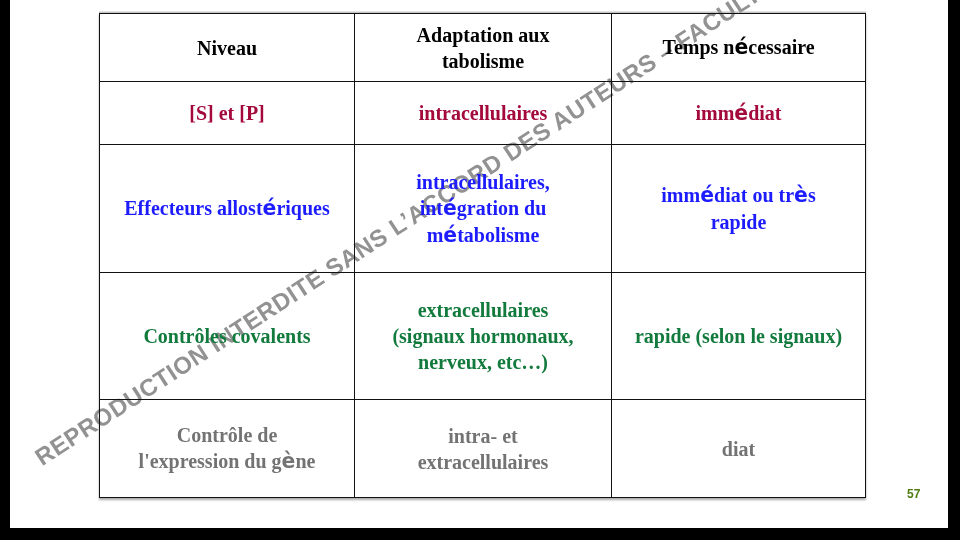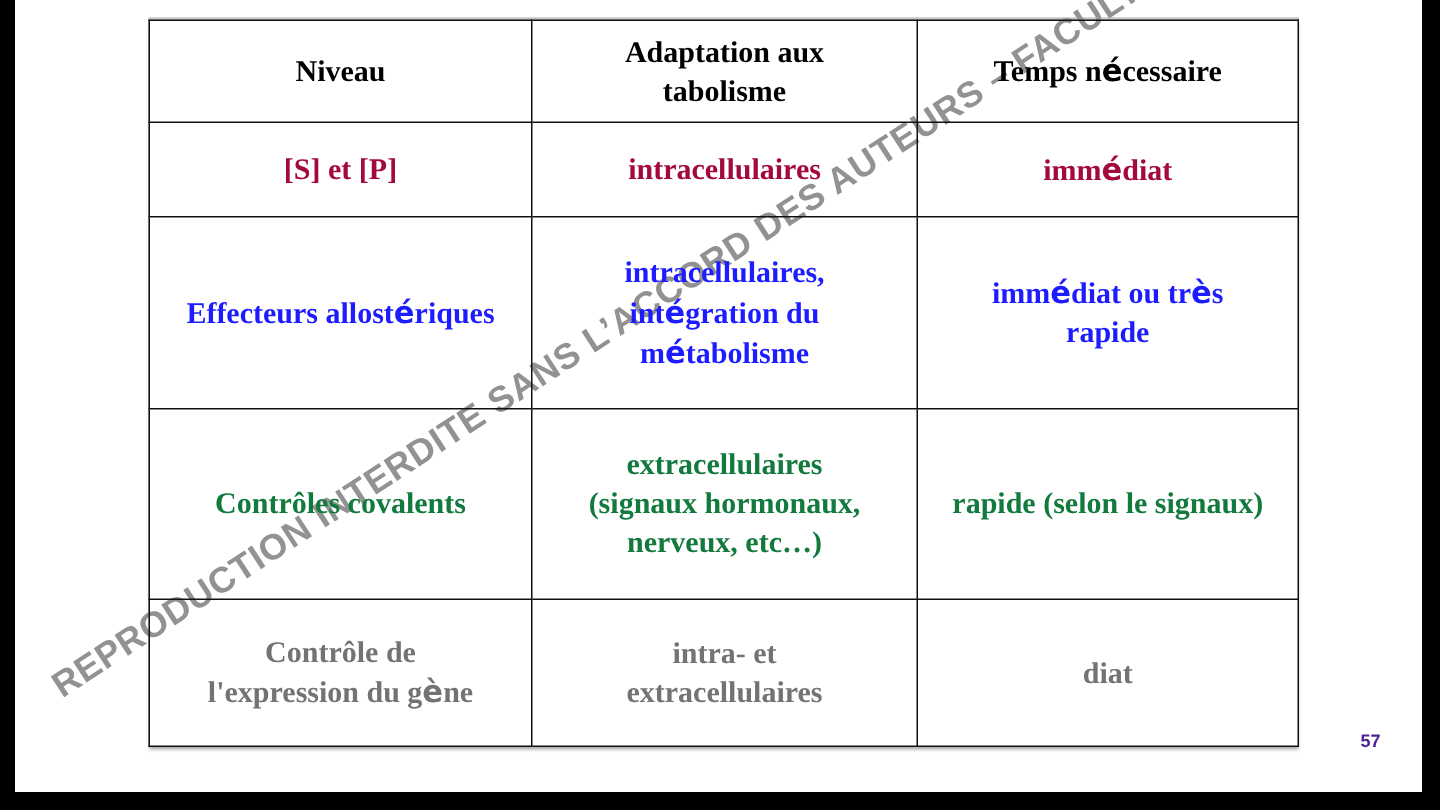--- a/index.html
+++ b/index.html
@@ -76,21 +76,21 @@
     font-family: "DejaVu Sans", sans-serif;
     font-size: 1.02em;
   }
   .page-number {
     position: absolute;
     left: 897px;
     top: 487px;
     font-family: "Liberation Sans", "DejaVu Sans", sans-serif;
     font-weight: bold;
     font-size: 12px;
-    color: #4c1d95;
+    color: #4d7c0f;
     z-index: 3;
   }
 </style>
 </head>
 <body>
 
 <div class="stage">
   <div class="slide">
 
     <div class="watermark">REPRODUCTION INTERDITE SANS L’ACCORD DES AUTEURS – FACULTE DE MED</div>

